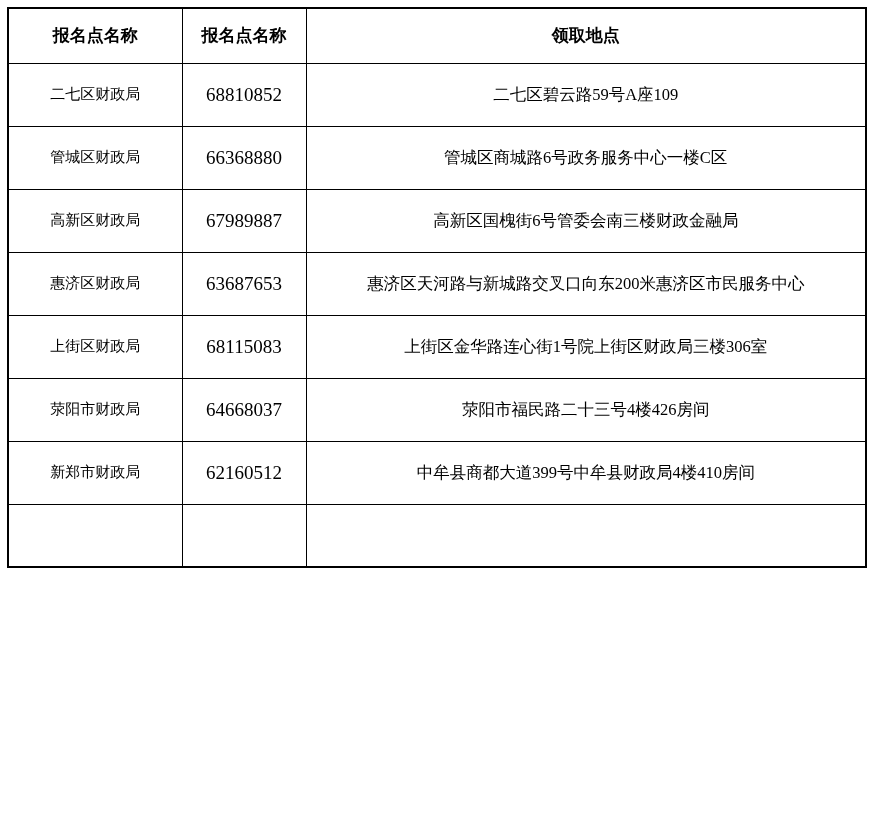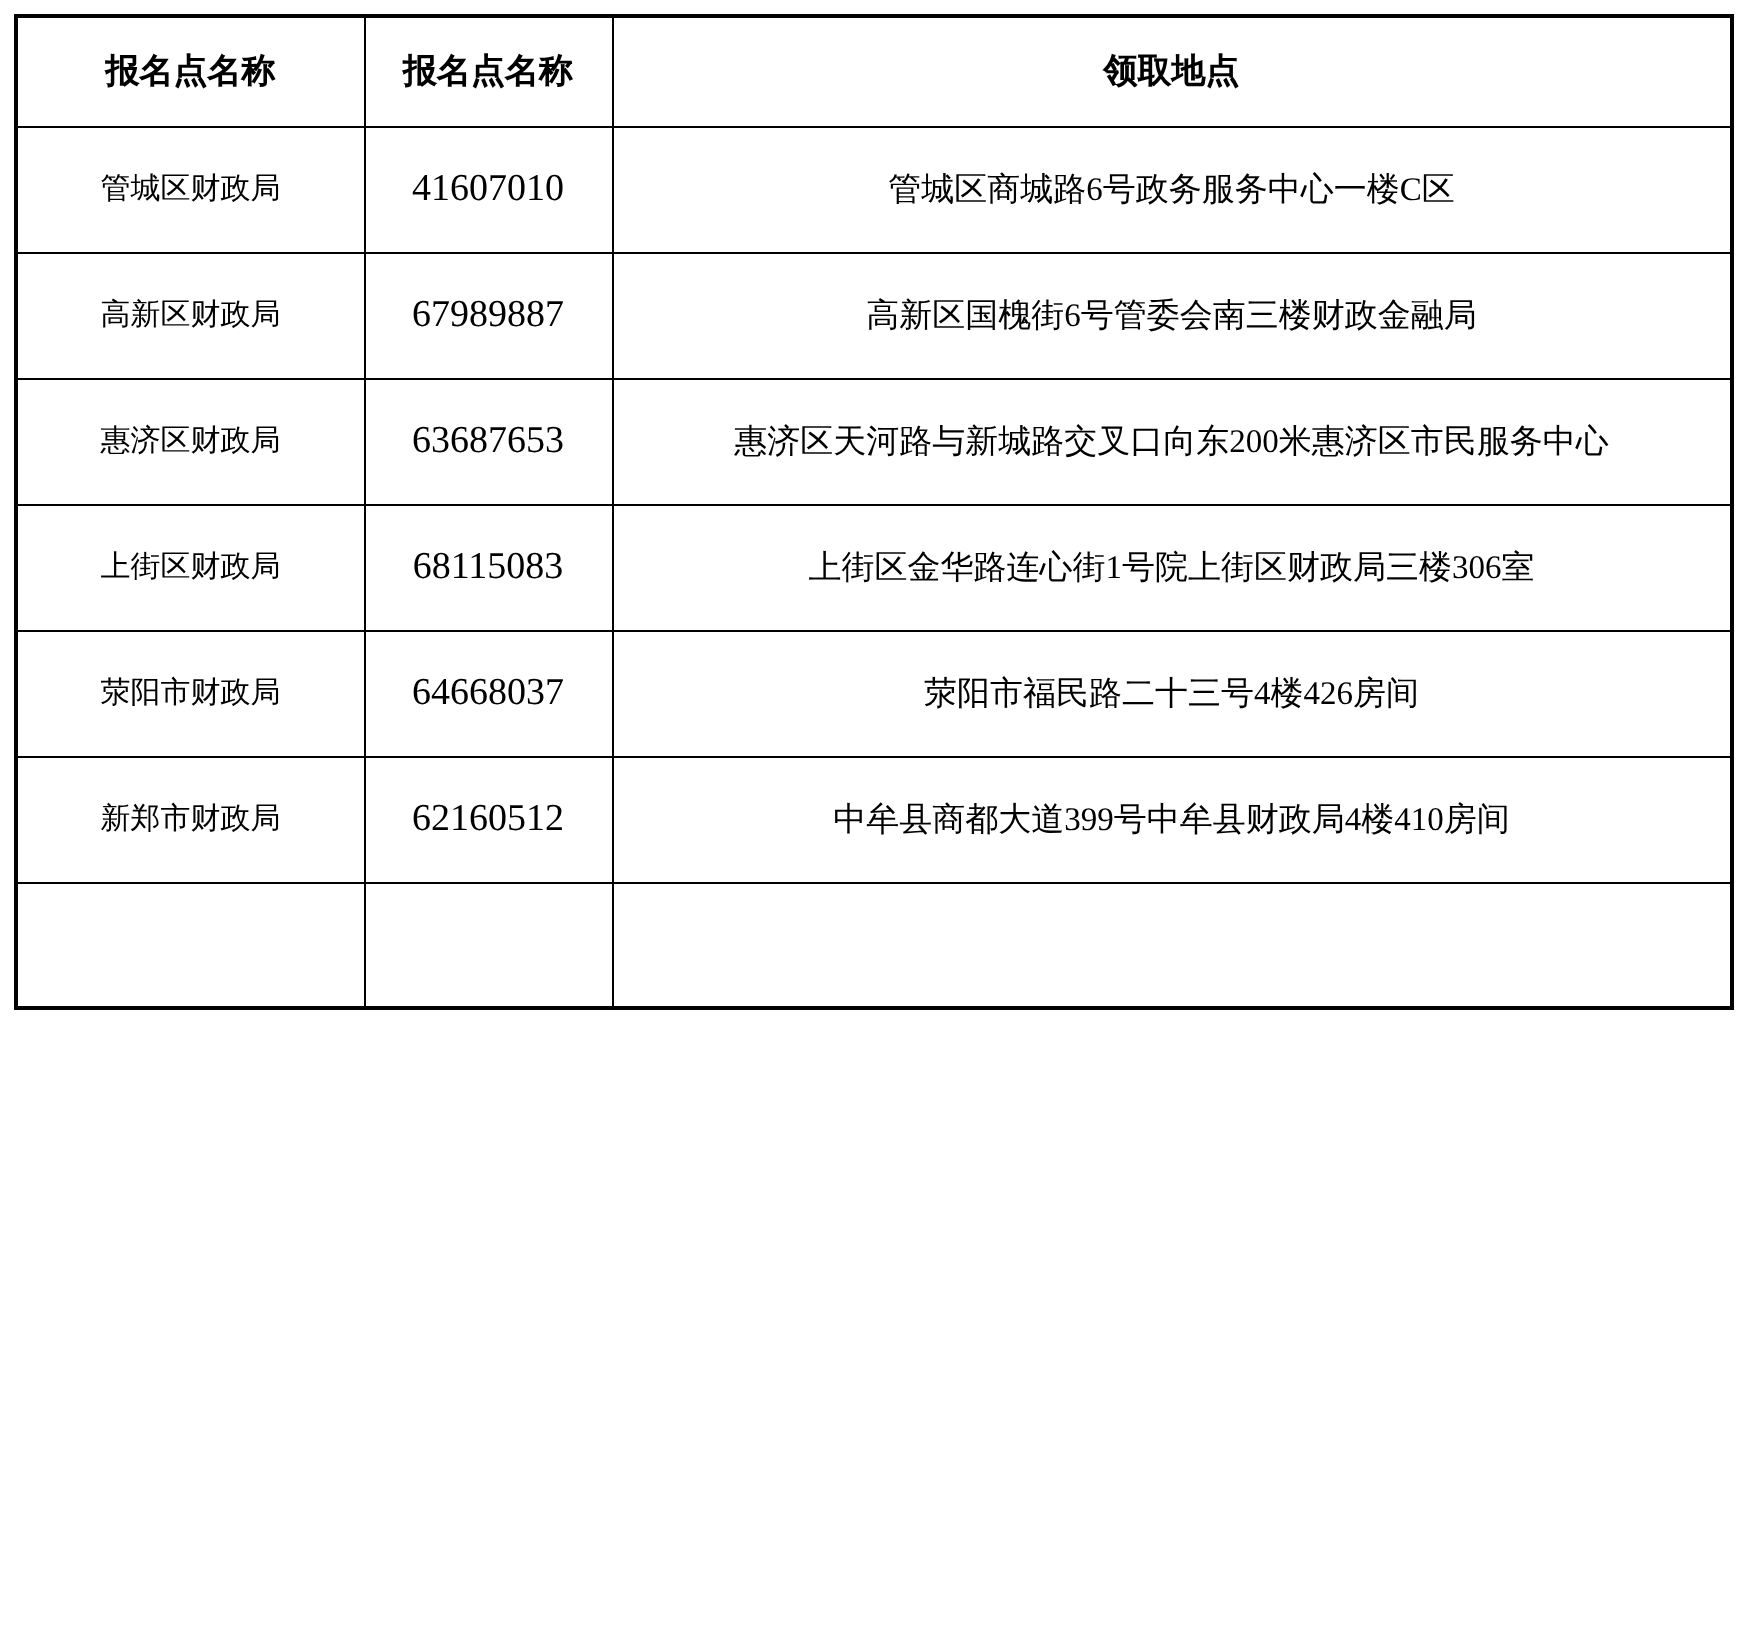--- a/index.html
+++ b/index.html
@@ -70,23 +70,28 @@
     </colgroup>
     <thead>
       <tr class="header-row">
         <th>报名点名称</th>
         <th>报名点名称</th>
         <th>领取地点</th>
       </tr>
     </thead>
     <tbody id="table-body">
 
+    <tr class="data-row">
+          <td class="cell-name">二七区财政局</td>
+          <td class="cell-phone">68810852</td>
+          <td class="cell-addr">二七区碧云路59号A座109</td>
+        </tr>
         <tr class="data-row">
           <td class="cell-name">管城区财政局</td>
-          <td class="cell-phone">41607010</td>
+          <td class="cell-phone">66368880</td>
           <td class="cell-addr">管城区商城路6号政务服务中心一楼C区</td>
         </tr>
         <tr class="data-row">
           <td class="cell-name">高新区财政局</td>
           <td class="cell-phone">67989887</td>
           <td class="cell-addr">高新区国槐街6号管委会南三楼财政金融局</td>
         </tr>
         <tr class="data-row">
           <td class="cell-name">惠济区财政局</td>
           <td class="cell-phone">63687653</td>

